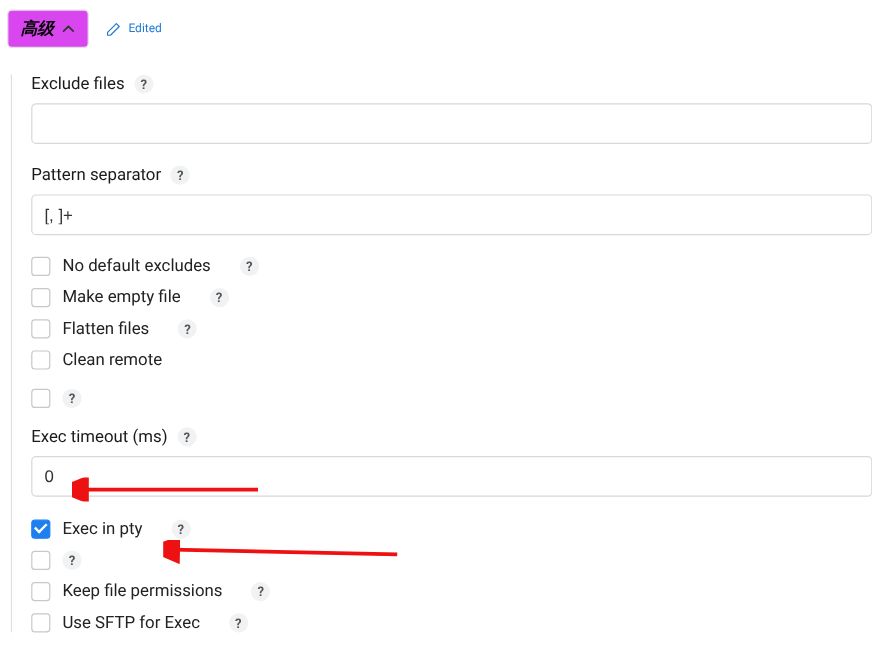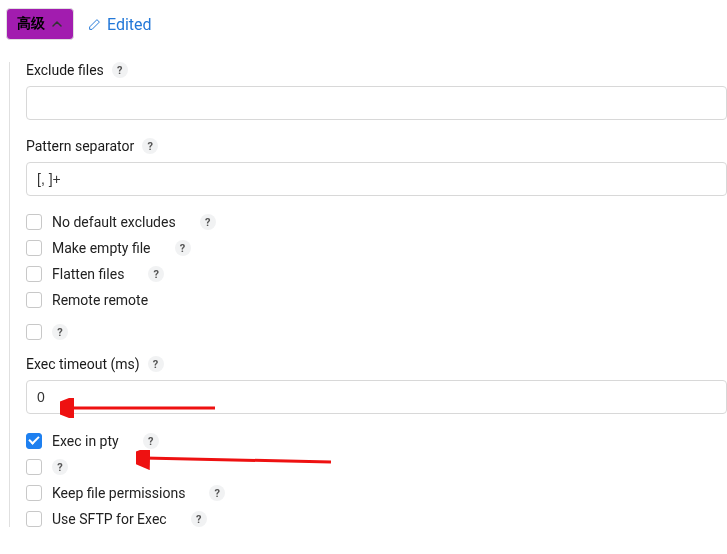--- a/index.html
+++ b/index.html
@@ -14,35 +14,36 @@
     .header-row {
       display: flex;
       align-items: center;
       gap: 14px;
       margin-bottom: 22px;
     }
     .collapse-btn {
       display: inline-flex;
       align-items: center;
       gap: 6px;
-      background: #a21caf;
+      background: #d946ef;
       border: 1px solid #e0e0e0;
       border-radius: 4px;
       padding: 6px 10px;
       cursor: pointer;
       font-size: 14px;
       font-weight: 600;
+      font-style: italic;
     }
     .collapse-btn svg { width: 12px; height: 12px; }
     .edited-tag {
       display: inline-flex;
       align-items: center;
       gap: 6px;
       color: #2378d8;
-      font-size: 16px;
+      font-size: 10px;
       cursor: pointer;
     }
     .edited-tag svg { width: 13px; height: 13px; }
     .content {
       border-left: 1px solid #e0e0e0;
       padding-left: 16px;
       margin-left: 3px;
     }
     .field { margin-bottom: 18px; }
     .field-label {
@@ -179,21 +180,21 @@
         <div class="checkbox-row">
           <div class="checkbox"></div>
           <span class="checkbox-label">
             <span>Flatten files</span>
             <span class="help-icon">?</span>
           </span>
         </div>
         <div class="checkbox-row">
           <div class="checkbox"></div>
           <span class="checkbox-label">
-            <span>Remote remote</span>
+            <span>Clean remote</span>
           </span>
         </div>
       </div>
   <div class="checkbox-group" id="cbgroup2">
         <div class="checkbox-row">
           <div class="checkbox"></div>
           <span class="checkbox-label">
             <span class="help-icon">?</span>
           </span>
         </div>

